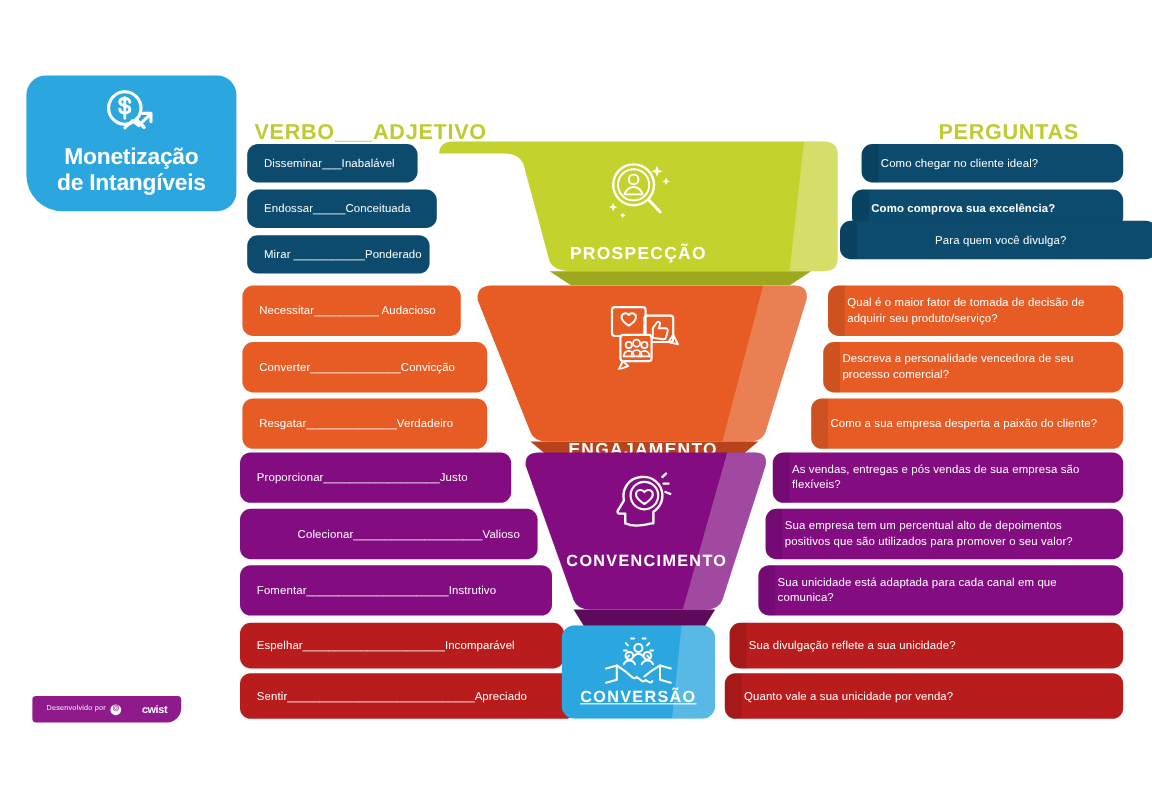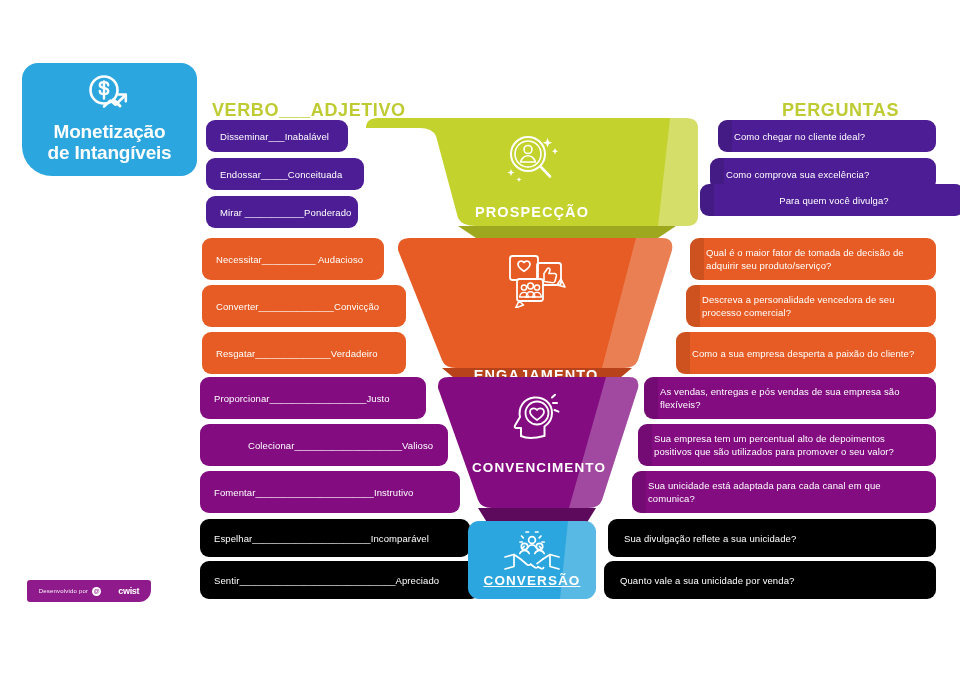--- a/index.html
+++ b/index.html
@@ -35,24 +35,24 @@
   .pill{
     position:absolute;box-sizing:border-box;
     border-radius:9px;color:#ffffff;display:flex;align-items:center;
     font-size:9.5px;letter-spacing:0.1px;
   }
   .pill.left{padding-left:14px;}
   .pill.right{padding-left:16px;padding-right:12px;}
   .pill.right.two{align-items:center;line-height:13px;}
   .pill .txt{display:block;}
 
-  .g{background:#4c1d95;}
+  .g{background:#0c4a6e;}
   .o{background:#E65C24;}
   .p{background:#820C80;}
-  .b{background:#000000;}
+  .b{background:#b91c1c;}
 
   
   .pill.right::before{
     content:"";position:absolute;left:0;top:0;width:14px;height:100%;
     background:rgba(0,0,0,0.10);
     border-radius:9px 0 0 9px;
   }
 
   
   .stage{position:absolute;}
@@ -139,21 +139,21 @@
   <div class="pill left b" style="left:200px;top:519px;width:270px;height:38px;">
     <span class="txt">Espelhar______________________Incomparável</span>
   </div>
   <div class="pill left b" style="left:200px;top:561px;width:280px;height:38px;">
     <span class="txt">Sentir_____________________________Apreciado</span>
   </div>
 
   <div class="pill right g" style="left:718px;top:120px;width:218px;height:32px;">
     <span class="txt">Como chegar no cliente ideal?</span>
   </div>
-  <div class="pill right g" style="left:710px;top:158px;width:226px;height:32px;">
+  <div class="pill right g" style="left:710px;top:158px;width:226px;height:32px;font-weight:bold;">
     <span class="txt">Como comprova sua excelência?</span>
   </div>
   <div class="pill right g" style="left:700px;top:184px;width:264px;height:32px;justify-content:center;">
     <span class="txt">Para quem você divulga?</span>
   </div>
 
   <div class="pill right o two" style="left:690px;top:238px;width:246px;height:42px;">
     <span class="txt">Qual é o maior fator de tomada de decisão de adquirir seu produto/serviço?</span>
   </div>
   <div class="pill right o two" style="left:686px;top:285px;width:250px;height:42px;">

